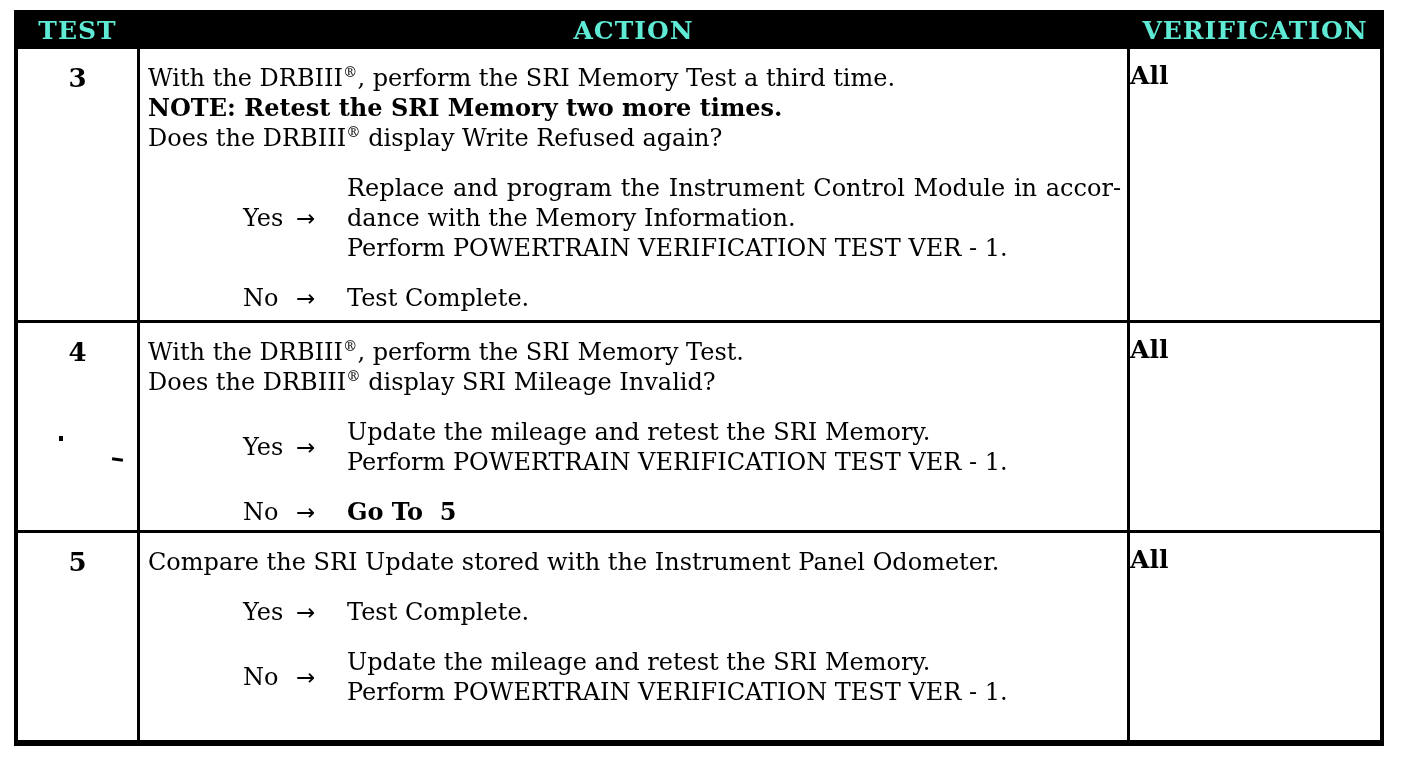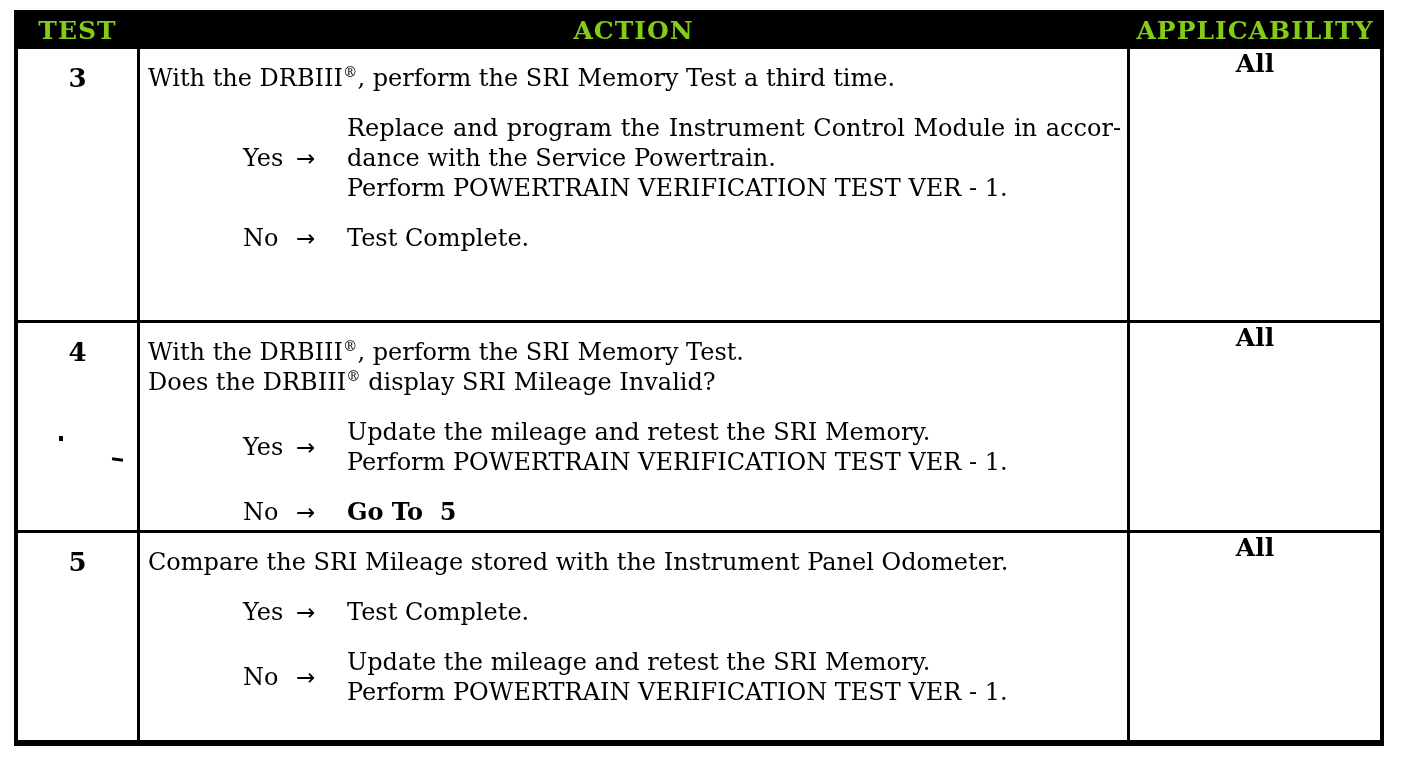--- a/index.html
+++ b/index.html
@@ -25,42 +25,43 @@
     display: grid;
     grid-template-columns: 119px 987px 250px;
     grid-template-rows: 32px 271px 207px 207px;
     gap: 3px;
     background: #000000;
     border: 4px solid #000000;
     border-bottom-width: 6px;
   }
   .hcell {
     background: #000000;
-    color: #84cc16;
+    color: #5eead4;
     font-weight: bold;
     font-size: 25px;
     letter-spacing: 1px;
     display: flex;
     align-items: center;
     justify-content: center;
     overflow: hidden;
   }
   .cell {
     background: #ffffff;
     overflow: hidden;
   }
   .test-cell {
     text-align: center;
     padding-top: 14px;
     font-size: 26px;
     font-weight: bold;
     line-height: 30px;
   }
   .app-cell {
-    text-align: center;
+    text-align: left;
+    padding-top: 12px;
     font-size: 25px;
     font-weight: bold;
     line-height: 30px;
   }
   .action-cell {
     padding: 14px 6px 0 8px;
     font-size: 24px;
     line-height: 30px;
   }
   .intro-line { min-height: 30px; }
@@ -97,31 +98,33 @@
 </style>
 </head>
 <body>
 
 <div class="page">
 
   <div class="doc-table">
 
     <div class="hcell">TEST</div>
     <div class="hcell">ACTION</div>
-    <div class="hcell">APPLICABILITY</div>
+    <div class="hcell">VERIFICATION</div>
 
     <div class="cell test-cell">3</div>
     <div class="cell action-cell">
       <div class="intro-line">With the DRBIII<sup class="reg">®</sup>, perform the SRI Memory Test a third time.</div>
+      <div class="intro-line bold">NOTE: Retest the SRI Memory two more times.</div>
+      <div class="intro-line">Does the DRBIII<sup class="reg">®</sup> display Write Refused again?</div>
       <div class="branch">
         <div class="b-label">Yes</div>
         <div class="b-arrow">→</div>
         <div class="b-text">
           <div class="jline">Replace and program the Instrument Control Module in accor-</div>
-          <div>dance with the Service Powertrain.</div>
+          <div>dance with the Memory Information.</div>
           <div>Perform POWERTRAIN VERIFICATION TEST VER - 1.</div>
         </div>
       </div>
       <div class="branch">
         <div class="b-label">No</div>
         <div class="b-arrow">→</div>
         <div class="b-text">
           <div>Test Complete.</div>
         </div>
       </div>
@@ -145,21 +148,21 @@
         <div class="b-arrow">→</div>
         <div class="b-text">
           <div class="bold pre">Go To  5</div>
         </div>
       </div>
     </div>
     <div class="cell app-cell">All</div>
 
     <div class="cell test-cell">5</div>
     <div class="cell action-cell">
-      <div class="intro-line">Compare the SRI Mileage stored with the Instrument Panel Odometer.</div>
+      <div class="intro-line">Compare the SRI Update stored with the Instrument Panel Odometer.</div>
       <div class="branch">
         <div class="b-label">Yes</div>
         <div class="b-arrow">→</div>
         <div class="b-text">
           <div>Test Complete.</div>
         </div>
       </div>
       <div class="branch">
         <div class="b-label">No</div>
         <div class="b-arrow">→</div>

